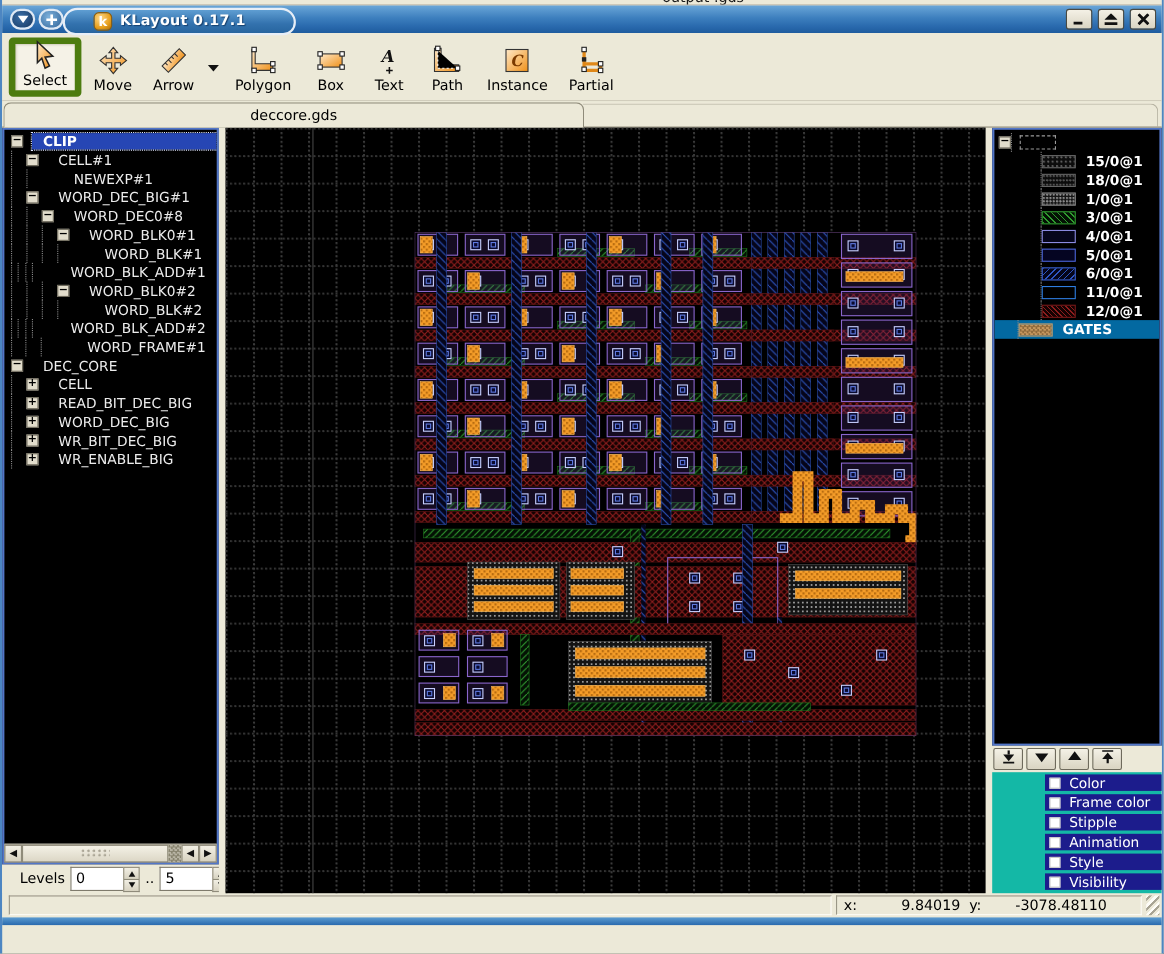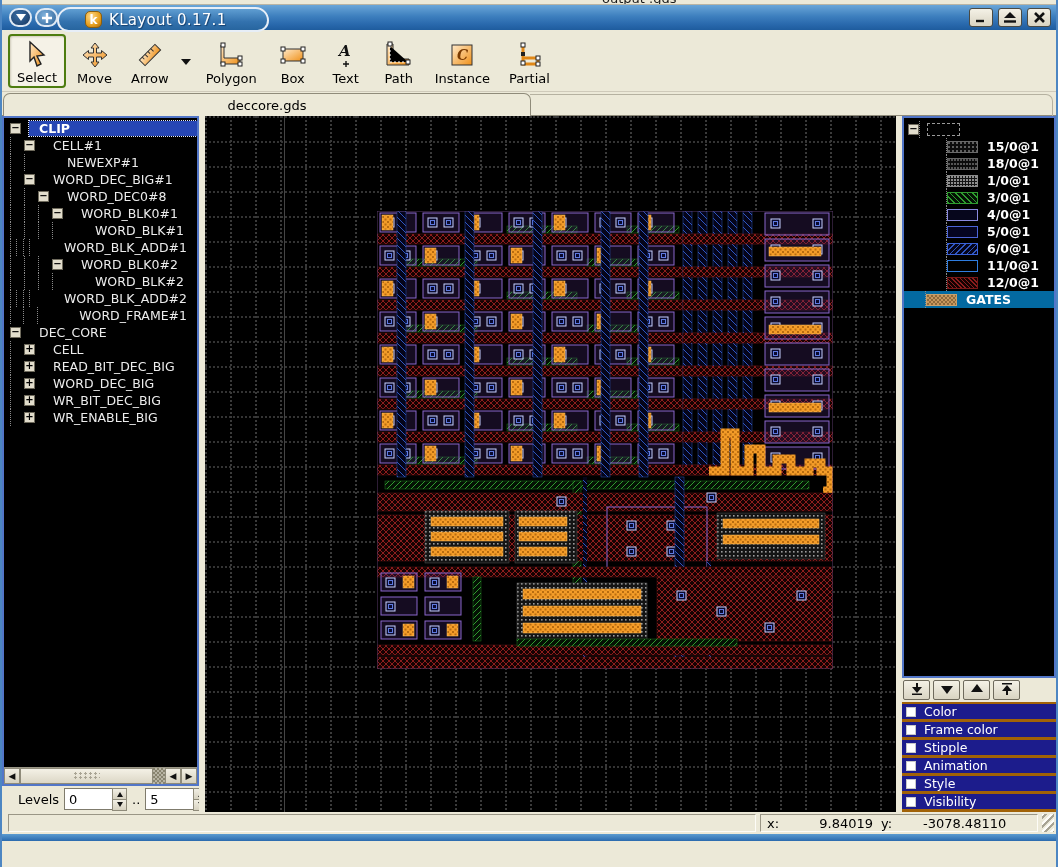--- a/index.html
+++ b/index.html
@@ -22,38 +22,38 @@
   #plus-btn  { left:33px; background:radial-gradient(circle at 40% 35%,#7fb2dc,#2f6398); }
   .circle-btn svg { display:block; }
   #title-pill { position:absolute; left:55px; top:2px; width:212px; height:25px;
     border:2px solid #e7eef7; border-radius:14px 14px 12px 12px;
     background:linear-gradient(to bottom,#5f9ed2 0%,#3372ae 60%,#27659f 100%);
     display:flex; align-items:center; gap:7px; padding-left:26px; }
   #klayout-logo { width:17px; height:17px; border-radius:5px;
     background:radial-gradient(circle at 35% 30%,#ffd98a,#e8a01e 60%,#a86a08);
     color:#fff; font-weight:bold; font-size:12px; display:flex; align-items:center; justify-content:center;
     border:1px solid #8a5e10; }
-  #window-title { color:#fff; font-weight:normal; font-size:15px; text-shadow:1px 1px 1px #16406e; letter-spacing:.3px; }
+  #window-title { color:#fff; font-weight:bold; font-size:13px; text-shadow:1px 1px 1px #16406e; letter-spacing:.3px; }
   .win-ctrls { position:absolute; right:5px; top:3px; display:flex; gap:5px; }
   .win-btn { width:24px; height:19px; background:linear-gradient(#f4f1e6,#d9d4c2);
     border:1px solid #4a4a42; border-radius:3px; display:flex; align-items:center; justify-content:center; cursor:pointer; }
 
   
   #menubar { height:26px; display:flex; align-items:center; padding-left:10px; gap:21px;
     border-bottom:1px solid #cfcaba; background:#ece9d8; }
   .menu-item { color:#000; cursor:pointer; }
   .menu-item u { text-decoration:underline; }
 
   
   #toolbar { height:62px; display:flex; align-items:center; padding-left:6px; background:#ece9d8;
     border-bottom:1px solid #cfcaba; }
   .tool-btn { height:54px; min-width:50px; padding:2px 7px 1px 7px; display:flex; flex-direction:column;
     align-items:center; justify-content:flex-end; gap:2px; color:#000; font-size:13px; cursor:pointer;
     border:1px solid transparent; border-radius:4px; margin-right:3px; }
-  .tool-btn.active { background:#f5f2e7; border:2px solid #4d7c0f; box-shadow:inset 1px 1px 2px #cfcaba; }
+  .tool-btn.active { background:#f5f2e7; border:6px solid #4d7c0f; box-shadow:inset 1px 1px 2px #cfcaba; }
   .tool-btn svg { display:block; }
   .dd-arrow { width:12px; height:54px; display:flex; align-items:center; justify-content:center;
     cursor:pointer; margin-right:6px; }
   .dd-arrow::after { content:""; border:5px solid transparent; border-top:6px solid #111; margin-top:8px; }
 
   
   #tabrow { height:24px; position:relative; background:#ece9d8; }
   #tabrow .baseline { position:absolute; left:0; right:0; bottom:0; border-bottom:1px solid #8f8b7a; }
   .tab { position:absolute; left:1px; top:1px; width:528px; height:23px; background:#ece9d8;
     border:1px solid #8f8b7a; border-bottom:none; border-radius:7px 7px 0 0; z-index:2;
@@ -124,21 +124,21 @@
   .sw-frame-bluedark{ background:#050522; border-color:#4b64d8; }
   .sw-hatch-blue  { background:repeating-linear-gradient(135deg,#2d55c0 0 1px,#05051a 1px 4px); border-color:#3a62d8; }
   .sw-frame-blue  { background:#000; border-color:#2e7de0; }
   .sw-hatch-red   { background:repeating-linear-gradient(45deg,#8d1d1d 0 1px,#150202 1px 3px); border-color:#7a1818; }
   .sw-stipple-tan { background:repeating-conic-gradient(#c6975e 0 25%, #8f6a3c 0 50%); background-size:4px 4px; border-color:#caa06a; }
 
   #layer-toolbar { height:24px; background:#ece9d8; display:flex; gap:3px; padding:2px 0 0 1px; }
   .lt-btn { width:27px; height:20px; background:linear-gradient(#f4f1e6,#d9d4c2); border:1px solid #6e6a5c;
     border-radius:2px; display:flex; align-items:center; justify-content:center; cursor:pointer; }
 
-  #attrs { height:110px; background:#a16207; padding-top:2px; }
+  #attrs { height:110px; background:#14b8a6; padding-top:2px;padding-left:48px; }
   .attr-row { height:15px; margin-bottom:3px; background:#1c1c8c; display:flex; align-items:center;
     color:#fff; font-size:12.5px; cursor:pointer; }
   .attr-box { width:10px; height:10px; background:#fff; border:1px solid #c8c8c8; margin:0 8px 0 4px; flex:none; }
 
   
   #statusbar { height:22px; background:#ece9d8; display:flex; align-items:center; padding:0 2px 0 6px; gap:4px; }
   .sunken { border:1px solid #9a9686; border-bottom-color:#fdfcf7; border-right-color:#fdfcf7; height:18px; }
   #status-spacer { flex:1; }
   #coords { width:278px; display:flex; align-items:center; padding:0 6px; font-size:13px; color:#000; }
   #coords .num { text-align:right; }

